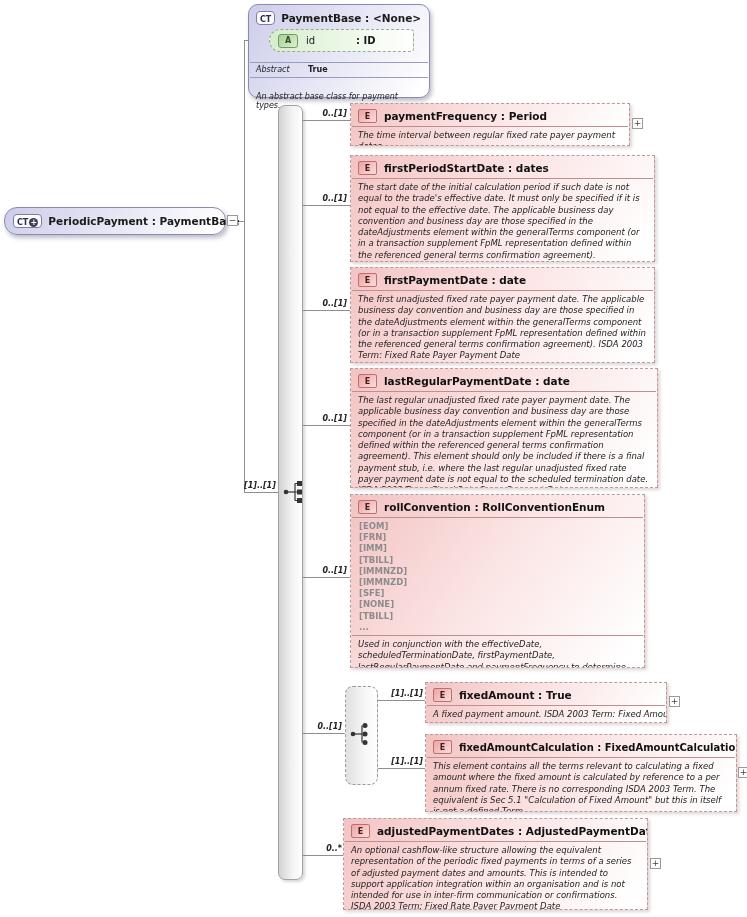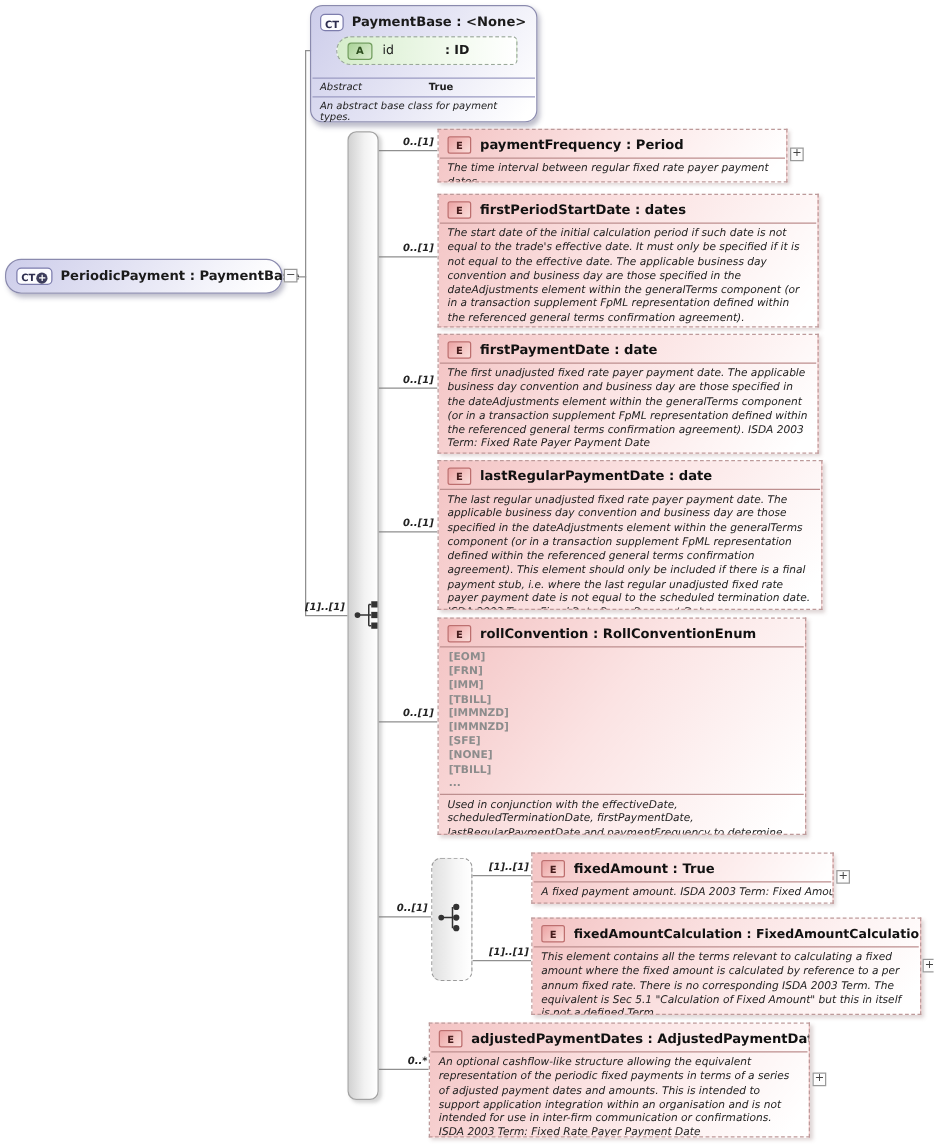--- a/index.html
+++ b/index.html
@@ -24,21 +24,21 @@
   .ct-icon{display:inline-flex;align-items:flex-end;gap:1px;background:#fcfcff;
            border:1px solid #7d7dad;border-radius:4px;padding:0px 3px;height:12px;
            font-size:8px;font-weight:bold;color:#2c2c4e;flex:0 0 auto;}
   .plus-badge{display:inline-flex;align-items:center;justify-content:center;
               width:9px;height:9px;border-radius:50%;background:#3d3d5c;color:#fff;
               font-size:8px;font-weight:bold;line-height:1;}
   .ct-sep{position:absolute;left:1px;right:1px;height:1px;background:#9b9bc2;}
   .ct-row{position:absolute;left:0;right:0;display:flex;gap:10px;padding:2px 7px;
           font-size:8px;}
   .facet-label{font-style:italic;color:#222;width:42px;}
-  .facet-value{font-weight:bold;color:#222;margin-left:35px;}
+  .facet-value{font-weight:bold;color:#222;}
   .ct-desc{position:absolute;left:0;right:0;padding:3px 7px;font-size:8px;
            font-style:italic;color:#222;}
 
   
   .attr-pill{position:absolute;left:20px;top:24px;width:145px;height:23px;
              border:1px dashed #9aa89a;border-radius:12px 4px 4px 12px;
              background:linear-gradient(to right,#d6edcc 0%,#f4fbf1 70%,#ffffff 100%);
              display:flex;align-items:center;gap:8px;padding:0 0 0 8px;box-sizing:border-box;}
   .a-icon{display:inline-flex;align-items:center;justify-content:center;width:18px;height:12px;
           border:1px solid #6f9c5c;border-radius:3px;font-size:8px;font-weight:bold;color:#2e4f20;
@@ -122,21 +122,21 @@
       <span class="a-icon">A</span>
       <span class="attr-name">id</span>
       <span class="attr-type">: ID</span>
     </div>
     <div class="ct-sep" style="top:57px;"></div>
     <div class="ct-row" style="top:58px;">
       <span class="facet-label">Abstract</span>
       <span class="facet-value">True</span>
     </div>
     <div class="ct-sep" style="top:72px;"></div>
-    <div class="ct-desc" style="top:72px;">An abstract base class for payment types.</div>
+    <div class="ct-desc" style="top:84px;">An abstract base class for payment types.</div>
   </div>
 
   <div class="ct-box" style="left:4px;top:207px;width:222px;height:28px;border-radius:13px;display:flex;align-items:center;gap:6px;padding:0 8px;box-sizing:border-box;">
     <span class="ct-icon">
         <span>CT</span>
         <span class="plus-badge">+</span>
       </span>
     <span style="font-weight:bold;font-size:10.5px;white-space:nowrap;">PeriodicPayment : PaymentBase</span>
   </div>
   <div class="handle" style="left:227px;top:215px;">

